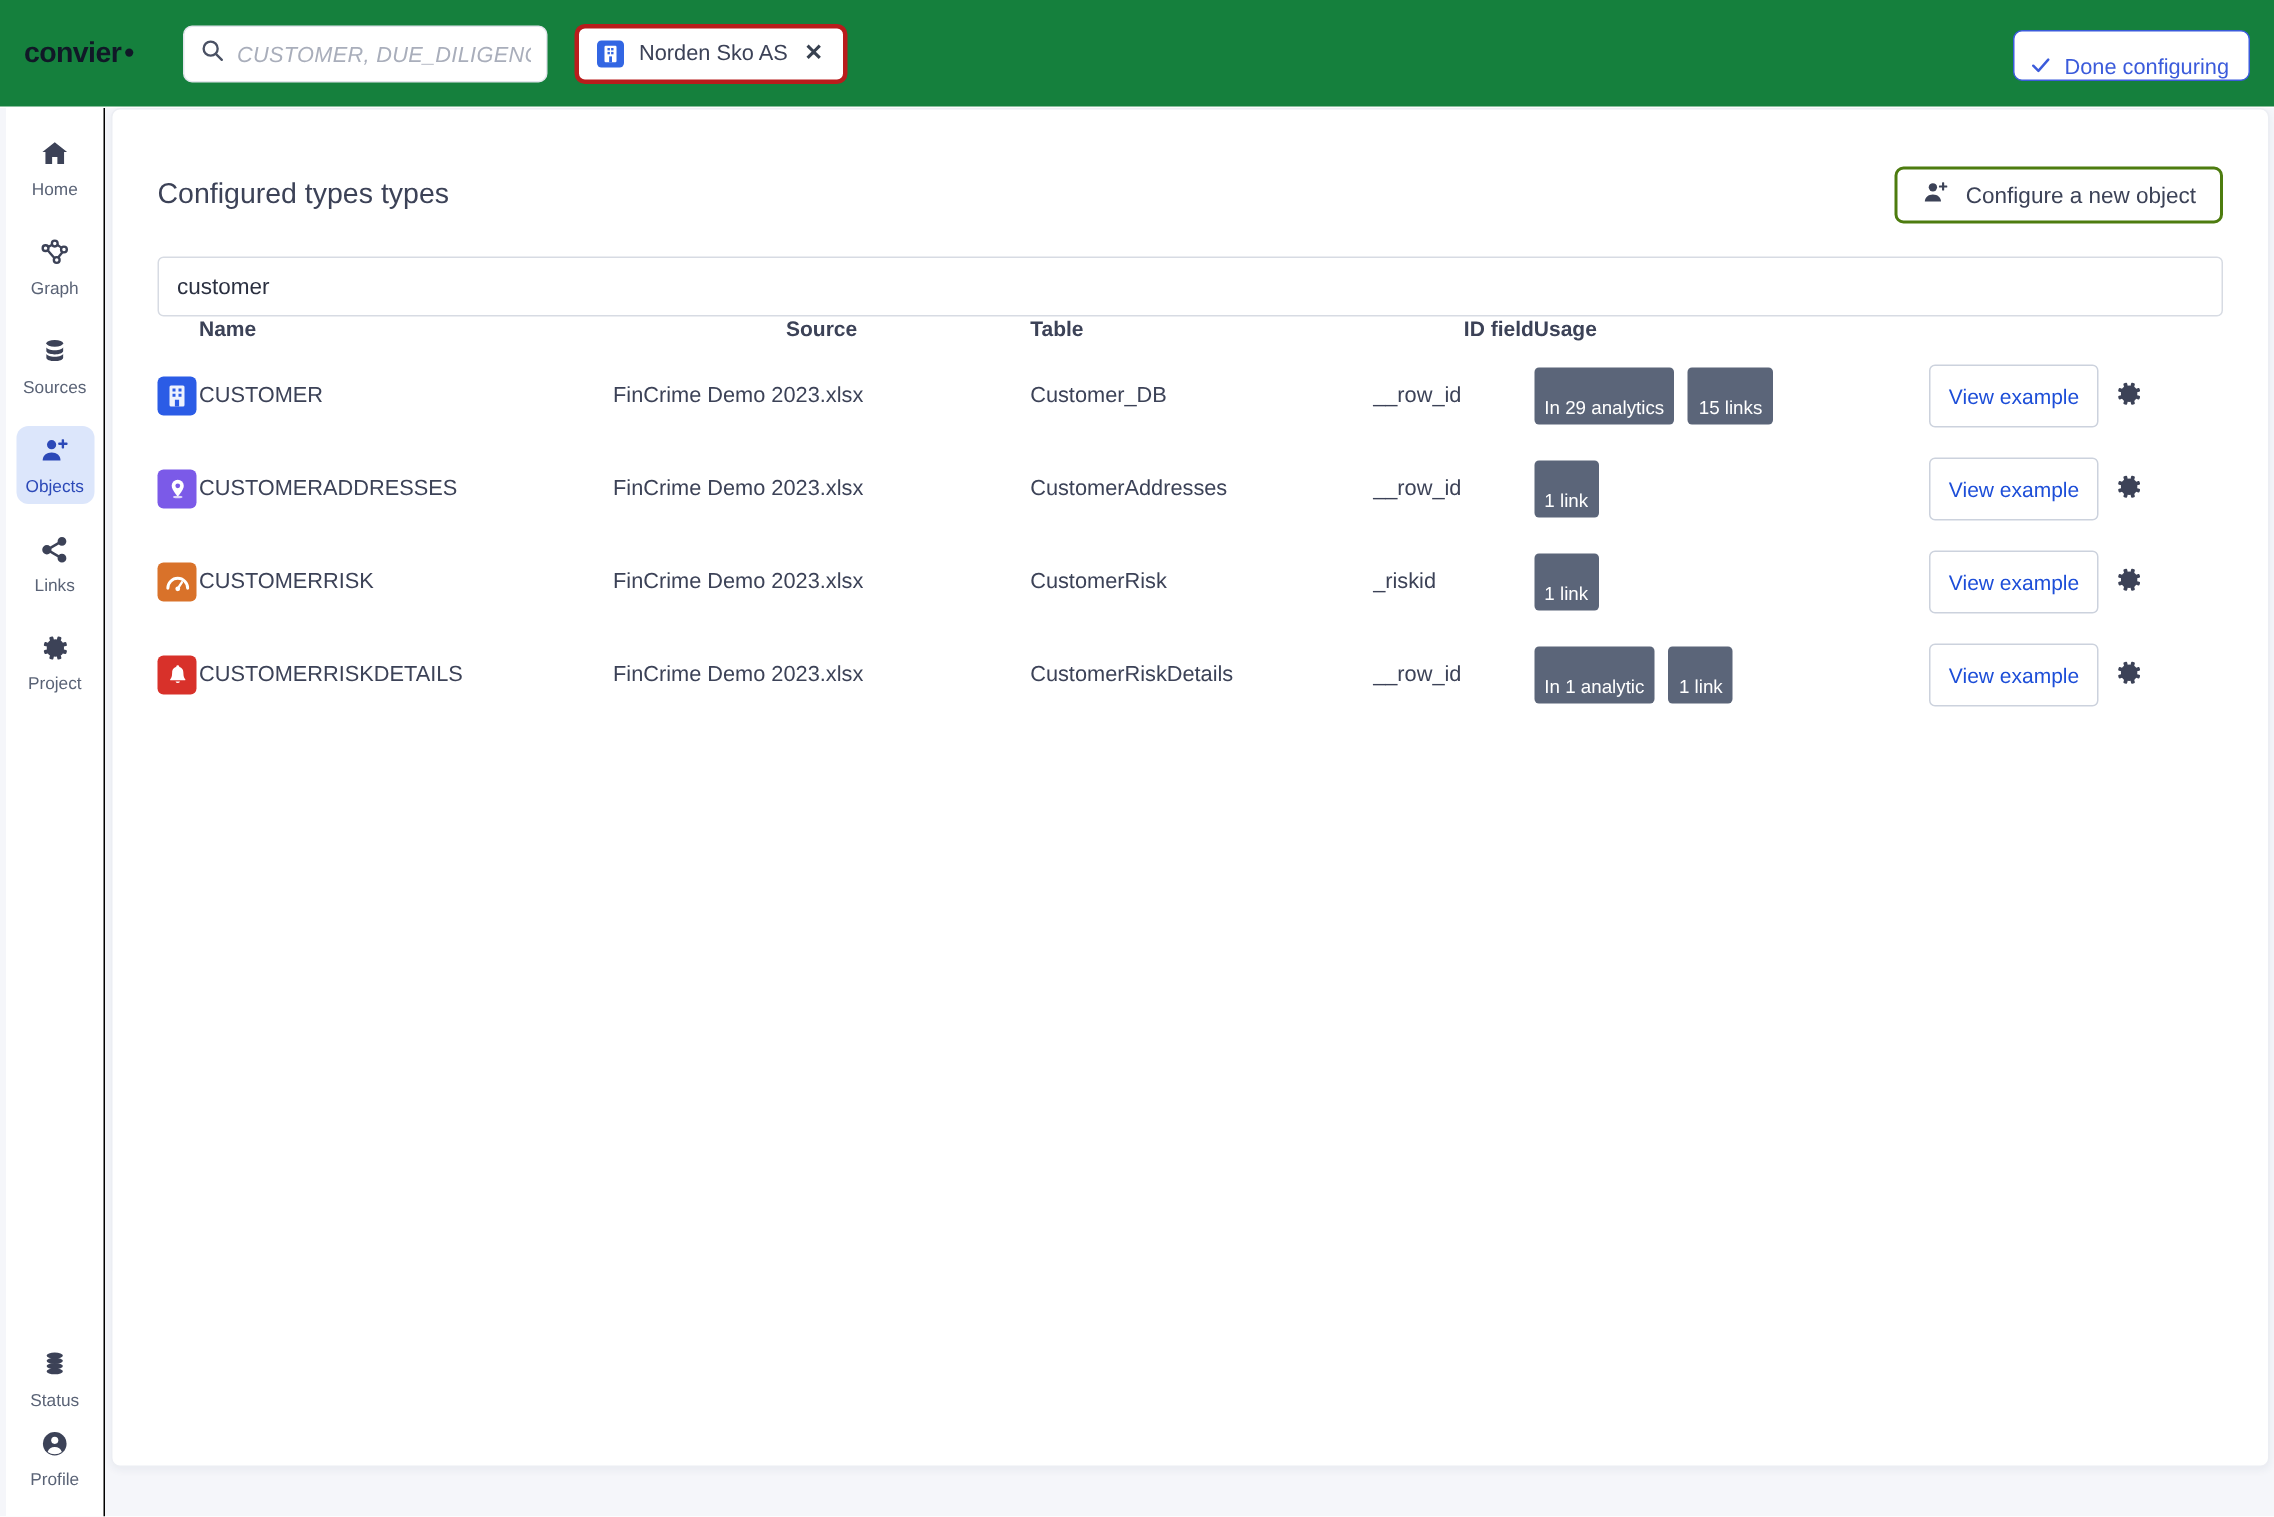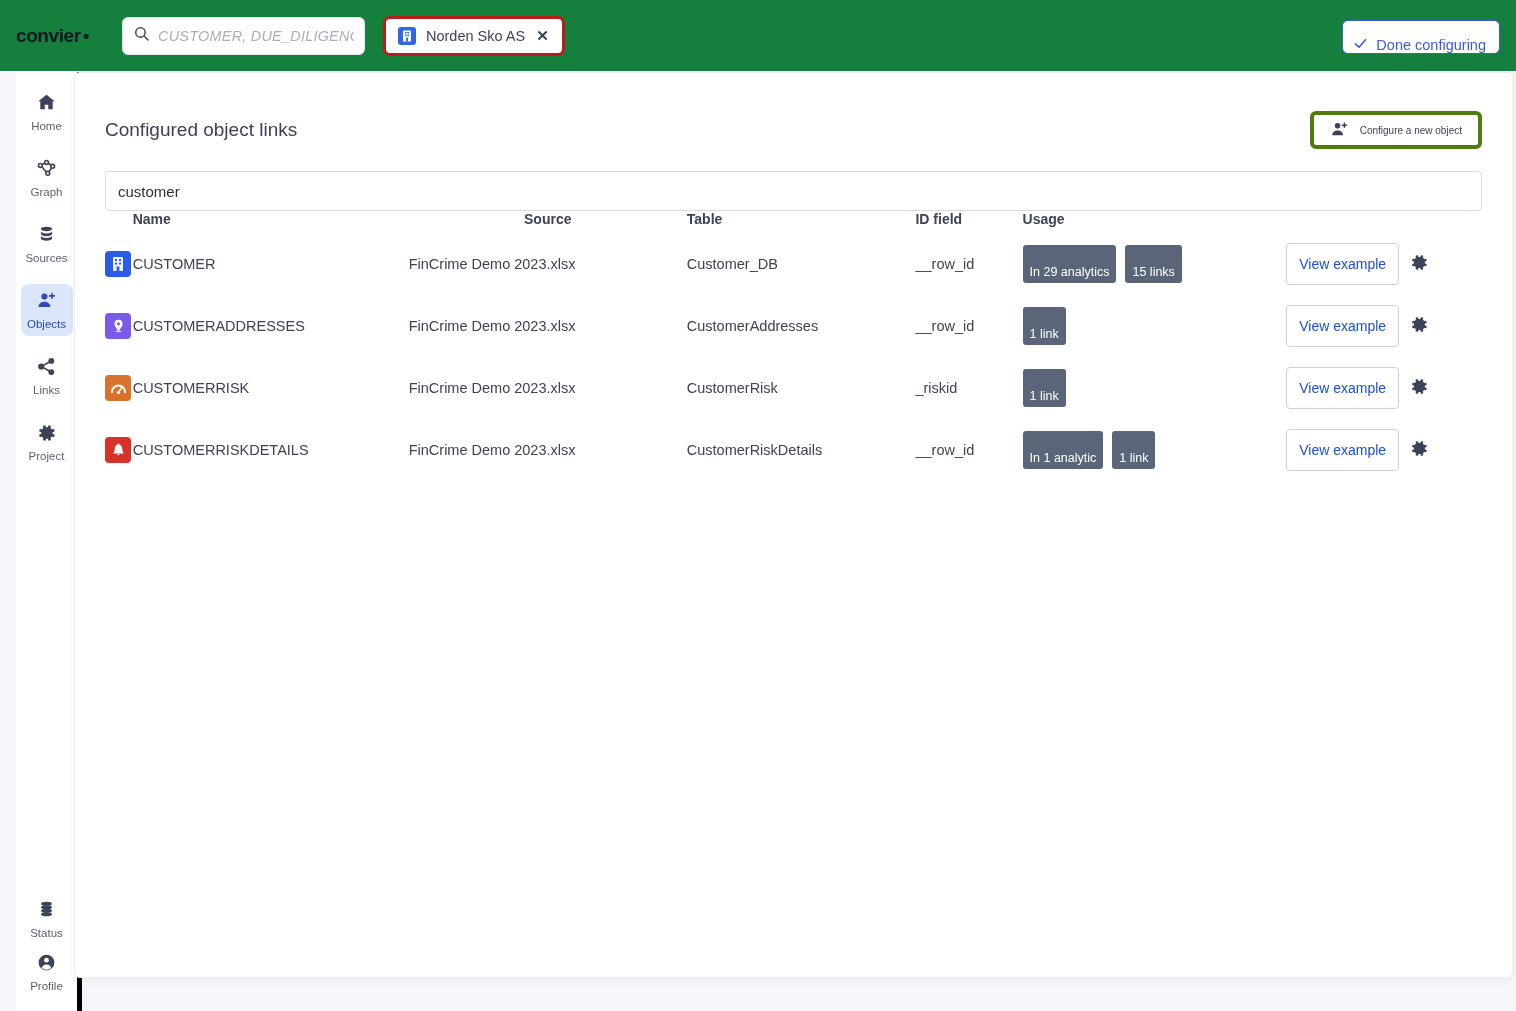--- a/index.html
+++ b/index.html
@@ -62,22 +62,22 @@
     height: 34px; padding: 16px 13px 0 10px;
     border: 1.5px solid #3b5bdb; border-radius: 6px;
     background: #ffffff; color: #3b5bdb;
     display: flex; align-items: center; gap: 8px;
     font-size: 14.5px; font-family: "Liberation Sans", sans-serif;
     cursor: pointer;
   }
 
   
   .sidebar {
-    position: absolute; left: 16px; top: 72px; width: 66px; height: 939px;
-    background: #ffffff; border-right: 5px solid #000000;
+    position: absolute; left: 4px; top: 72px; width: 66px; height: 939px;
+    background: #ffffff; border-right: 1px solid #000000;
     display: flex; flex-direction: column; align-items: center;
   }
   .nav-item {
     width: 52px; height: 52px; margin-top: 14px; border-radius: 8px;
     display: flex; flex-direction: column; align-items: center; justify-content: center;
     gap: 3px; cursor: pointer; color: #3c4257;
   }
   .nav-item .nav-label { font-size: 11.5px; color: #5a6376; }
   .nav-item.active { background: #dce6fb; }
   .nav-item.active .nav-label { color: #2c49b8; }
@@ -94,23 +94,23 @@
     box-shadow: 0 2px 6px rgba(40,50,80,0.06);
     overflow: hidden;
   }
   .card-head {
     display: flex; align-items: center; justify-content: space-between;
     padding: 38px 30px 0 30px;
   }
   .card-title { font-size: 19px; color: #3c4257; font-weight: 400; }
   .new-obj-btn {
     height: 38px; padding: 0 16px;
-    border: 4px solid #4d7c0f; border-radius: 6px; background: #fff;
+    border: 2px solid #4d7c0f; border-radius: 6px; background: #fff;
     display: flex; align-items: center; gap: 11px;
-    font-size: 10px; color: #3c4257;
+    font-size: 15px; color: #3c4257;
     font-family: "Liberation Sans", sans-serif; cursor: pointer;
   }
 
   .filter-wrap { padding: 22px 30px 0 30px; }
   .filter-input {
     width: 100%; height: 40px;
     border: 1px solid #d7dbe3; border-radius: 4px;
     padding: 0 12px; font-size: 15px; color: #2b3040;
     font-family: "Liberation Sans", sans-serif; outline: none;
     background: #fff;
@@ -119,21 +119,21 @@
   
   table { width: 100%; border-collapse: collapse; margin-top: 0; }
   thead th {
     text-align: left; font-size: 14px; font-weight: 700; color: #3c4257;
     padding: 0 0 6px 0;
   }
   .c-icon  { width: 52px;  padding-left: 30px !important; }
   .c-name  { width: 268px; }
   .c-src   { width: 270px; text-align: center; }
   .c-table { width: 222px; }
-  .c-id    { width: 104px; }
+  .c-id    { width: 104px; text-align: right; }
   .c-usage { width: 256px; }
   .c-ex    { width: 120px; }
   .c-gear  { width: 70px; }
 
   tbody td {
     font-size: 14.5px; color: #3c4257; padding: 10px 0; height: 40px;
     vertical-align: middle;
   }
   .obj-icon {
     width: 26px; height: 26px; border-radius: 4px;
@@ -297,21 +297,21 @@
           <path d="M6.6 18.2c.7-2.5 2.8-3.8 5.4-3.8s4.7 1.3 5.4 3.8a9 9 0 0 1-10.8 0z" fill="#ffffff"></path>
         </svg>
       </span>
       <span class="nav-label">Profile</span>
     </div>
   </div>
 
   <div class="card">
 
     <div class="card-head">
-      <div class="card-title">Configured object links</div>
+      <div class="card-title">Configured types types</div>
       <button class="new-obj-btn">
         <span>
           <svg width="19" height="19" viewBox="0 0 24 24" fill="#3c4257">
             <circle cx="9.6" cy="7.4" r="3.5"></circle>
             <path d="M2.8 19.4c0-3.7 3-6 6.8-6s6.8 2.3 6.8 6z"></path>
             <rect x="17.3" y="3.2" width="1.8" height="7" rx="0.5"></rect>
             <rect x="14.7" y="5.8" width="7" height="1.8" rx="0.5"></rect>
           </svg>
         </span>
         <span>Configure a new object</span>

